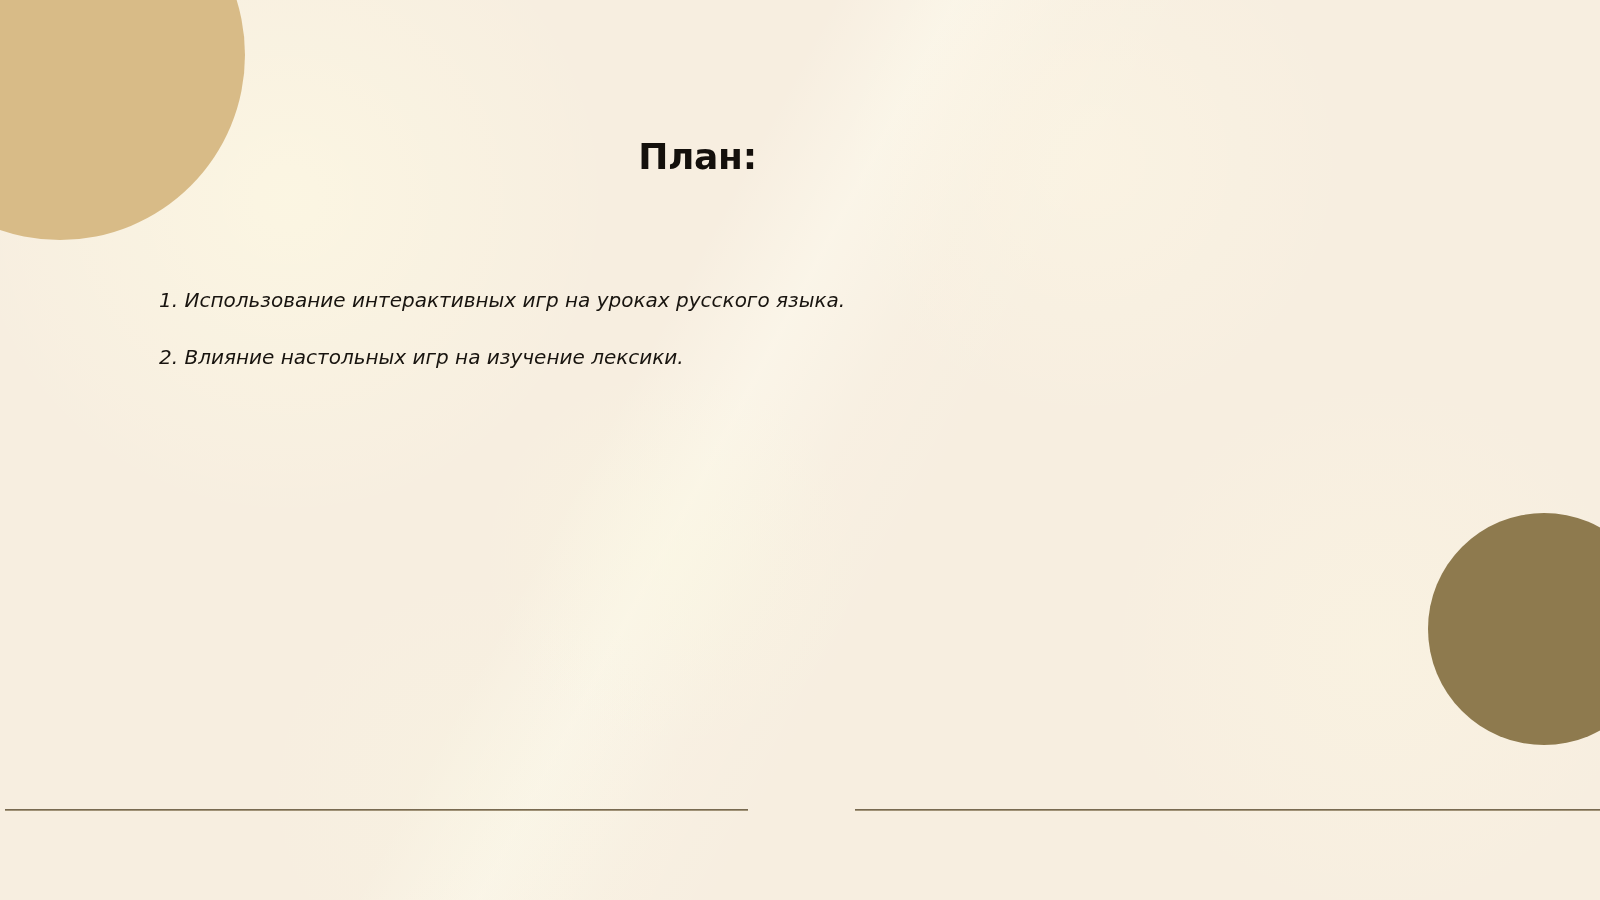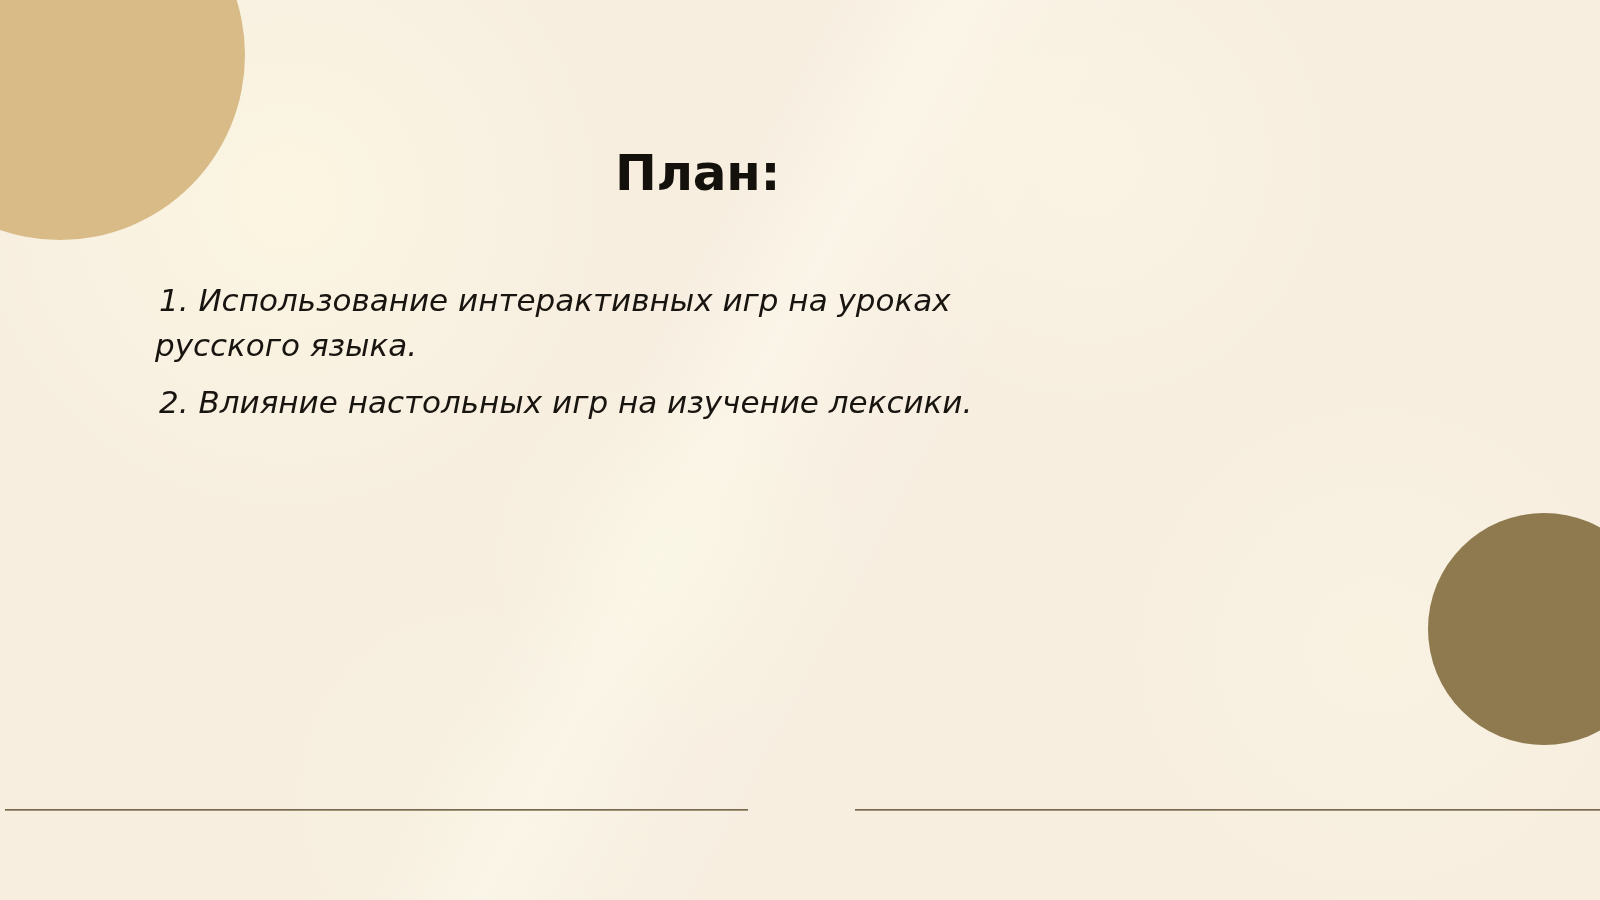--- a/index.html
+++ b/index.html
@@ -54,41 +54,41 @@
 
   
   #title-block {
     position: absolute;
     left: 155px;
     top: 128px;
     width: 1085px;
     text-align: center;
   }
   #page-title {
-    margin: 16px;
+    margin: 0;
     font-family: "DejaVu Sans", sans-serif;
     font-weight: 700;
-    font-size: 50px;
+    font-size: 36px;
     line-height: 58px;
     letter-spacing: -0.3px;
     color: #14100c;
     white-space: nowrap;
   }
 
   
   #plan-list {
     position: absolute;
     left: 155px;
     top: 278px;
     width: 915px;
   }
   .plan-item {
     font-family: "DejaVu Sans", sans-serif;
     font-style: italic;
-    font-size: 31px;
+    font-size: 20px;
     line-height: 45px;
     color: #18140f;
     text-indent: 4px;
     margin: 0 0 12px 0;
   }
   .plan-item.gap-after {
     margin-bottom: 32px;
   }
 
   

